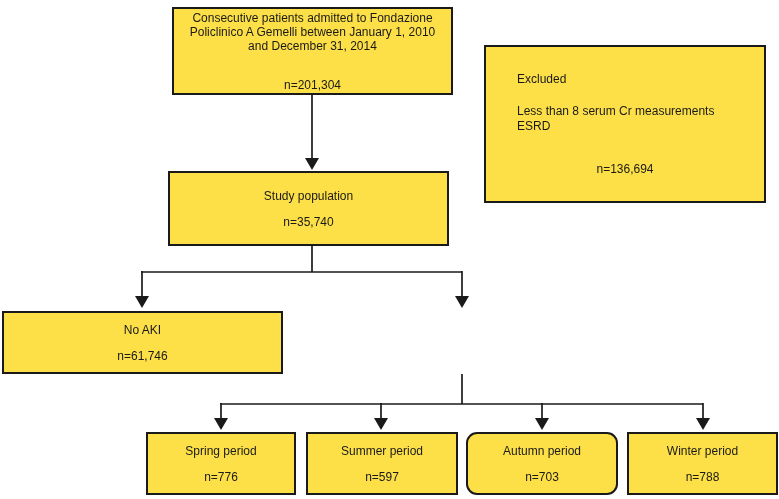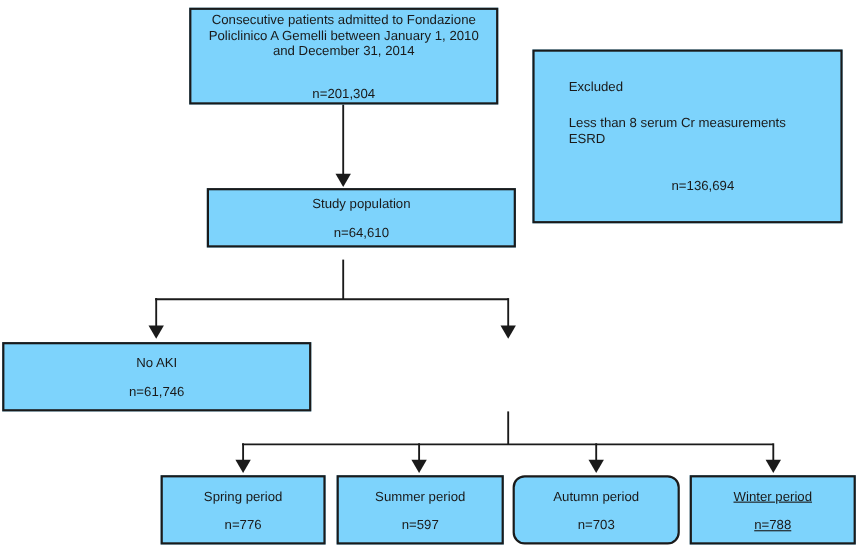--- a/index.html
+++ b/index.html
@@ -32,21 +32,21 @@
     stroke: #1a1a1a;
     stroke-width: 1.7;
   }
   svg.connectors polygon {
     fill: #1a1a1a;
     stroke: none;
   }
 
   .box {
     position: absolute;
-    background: #7dd3fc;
+    background: #fde047;
     border: 2px solid #1a1a1a;
   }
 
   .center-box {
     display: flex;
     flex-direction: column;
     align-items: center;
     justify-content: center;
     text-align: center;
   }
@@ -54,30 +54,30 @@
   .center-box .count { margin-top: 12px; }
 
   
   #box-enrollment { left: 172px; top: 7px; width: 281px; height: 88px; }
   #box-enrollment .count { margin-top: 25px; }
 
   
   #box-excluded { left: 484px; top: 45px; width: 282px; height: 158px; padding-left: 28px; }
   #box-excluded .excl-title   { position: absolute; left: 31px; top: 25px; }
   #box-excluded .excl-criteria{ position: absolute; left: 31px; top: 57px; line-height: 14.5px; }
-  #box-excluded .excl-count   { position: absolute; left: 0; top: 115px; width: 100%; text-align: center; margin-left: 14px; }
+  #box-excluded .excl-count   { position: absolute; left: 0; top: 115px; width: 100%; text-align: center; }
 
-  #box-study  { left: 188px; top: 171px; width: 281px; height: 54px; }
+  #box-study  { left: 168px; top: 171px; width: 281px; height: 75px; }
   #box-no-aki { left: 2px;   top: 311px; width: 281px; height: 63px; }
   #box-aki    { left: 321px; top: 311px; width: 281px; height: 63px; }
 
   #box-spring { left: 146px; top: 432px; width: 150px; height: 63px; }
   #box-summer { left: 306px; top: 432px; width: 152px; height: 63px; }
   #box-autumn { left: 466px; top: 432px; width: 152px; height: 63px; border-radius: 11px; }
-  #box-winter { left: 627px; top: 432px; width: 151px; height: 63px; text-decoration: underline; }
+  #box-winter { left: 627px; top: 432px; width: 151px; height: 63px; }
 </style>
 </head>
 <body>
 
 <div class="stage">
 
   <svg class="connectors" viewBox="0 0 779 499" aria-hidden="true">
 
     <g>
       <line x1="312" y1="95" x2="312" y2="159"></line>
@@ -118,21 +118,21 @@
     <div class="excl-title">Excluded</div>
     <div class="excl-criteria">
       <div>Less than 8 serum Cr measurements</div>
       <div>ESRD</div>
     </div>
     <div class="excl-count">n=136,694</div>
   </div>
 
   <div class="box center-box" id="box-study">
     <div>Study population</div>
-    <div class="count">n=64,610</div>
+    <div class="count">n=35,740</div>
   </div>
 
   <div class="box center-box" id="box-no-aki">
     <div>No AKI</div>
     <div class="count">n=61,746</div>
   </div>
 
 
   <div class="box center-box" id="box-spring">
     <div>Spring period</div>

